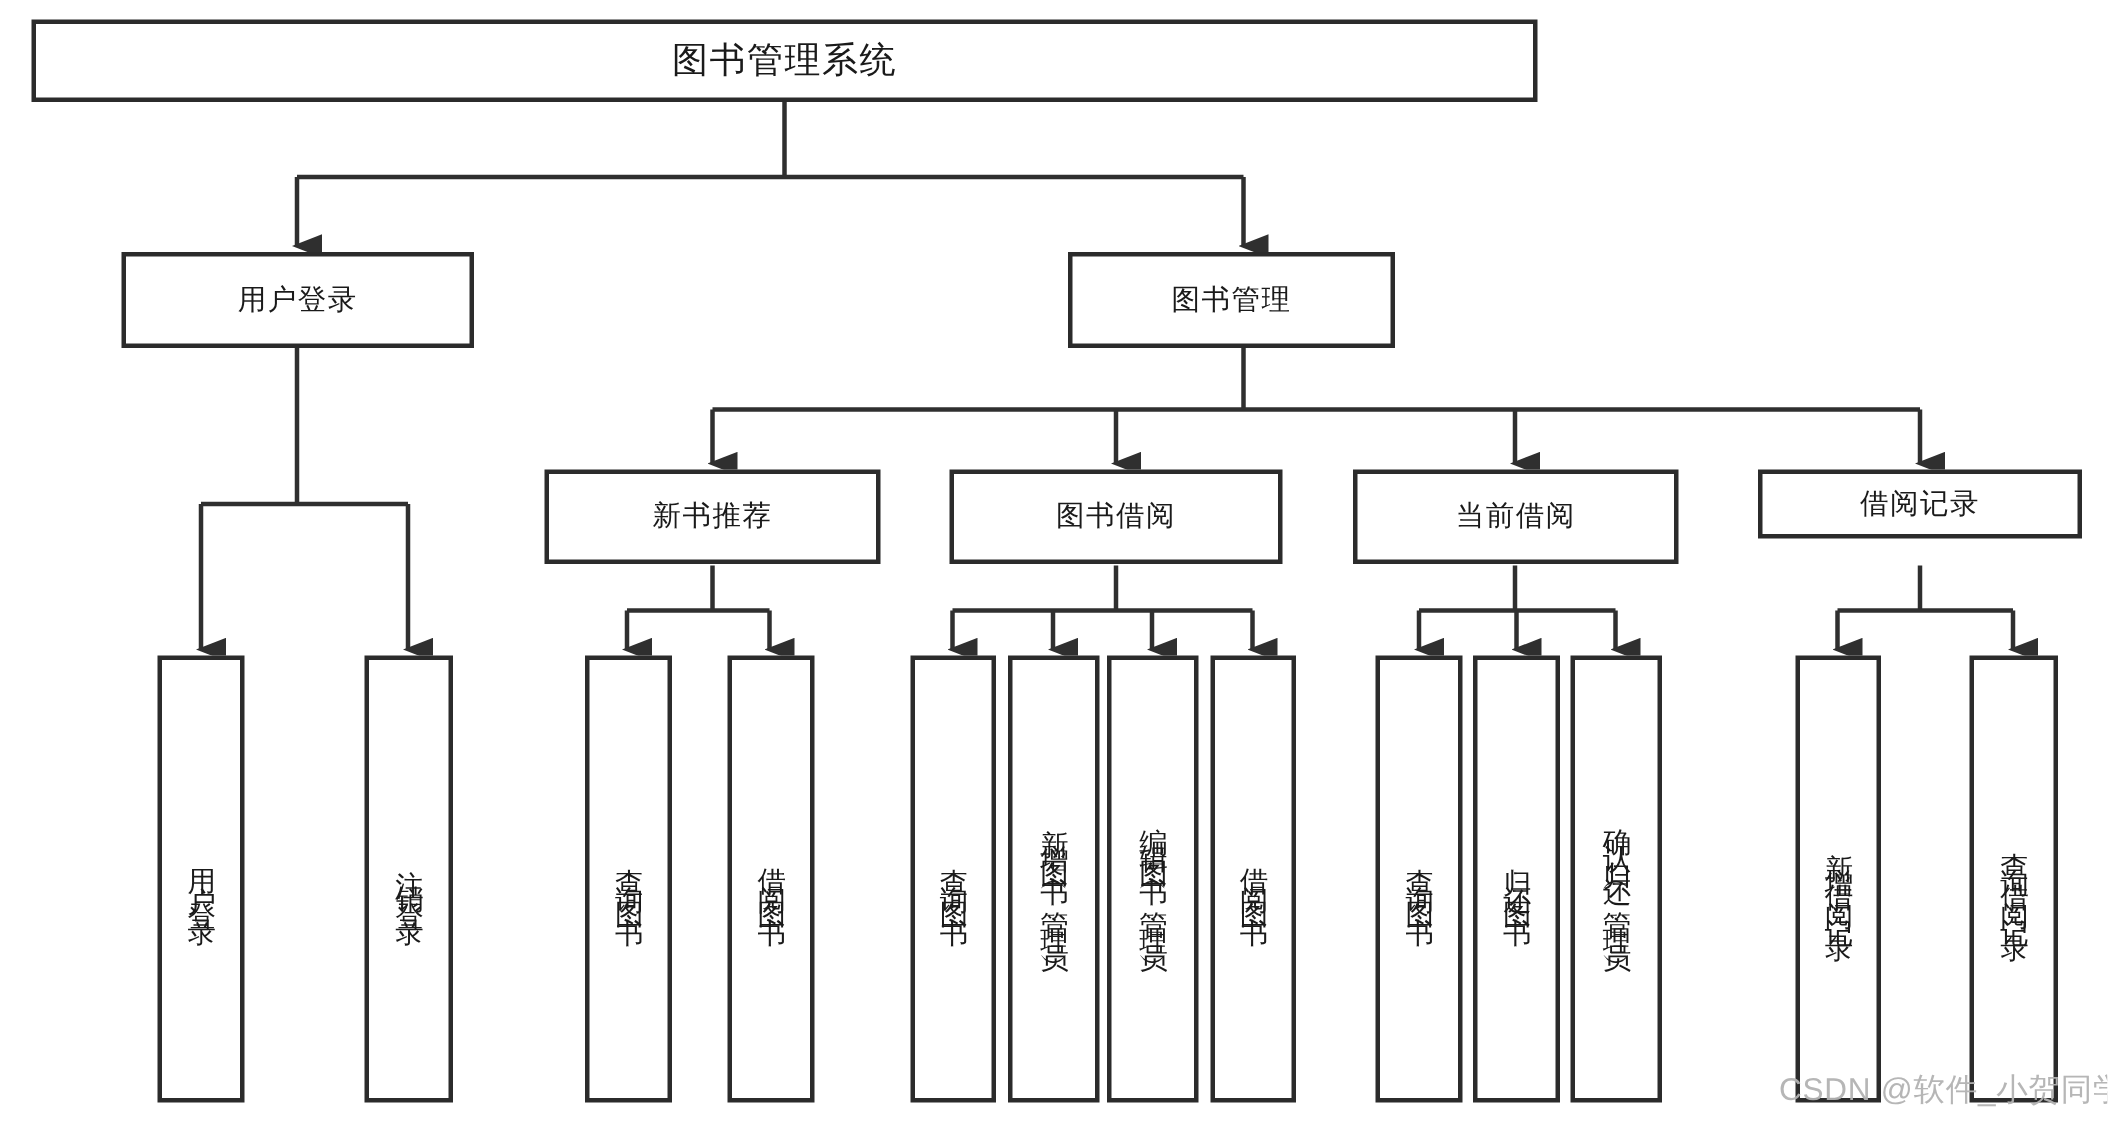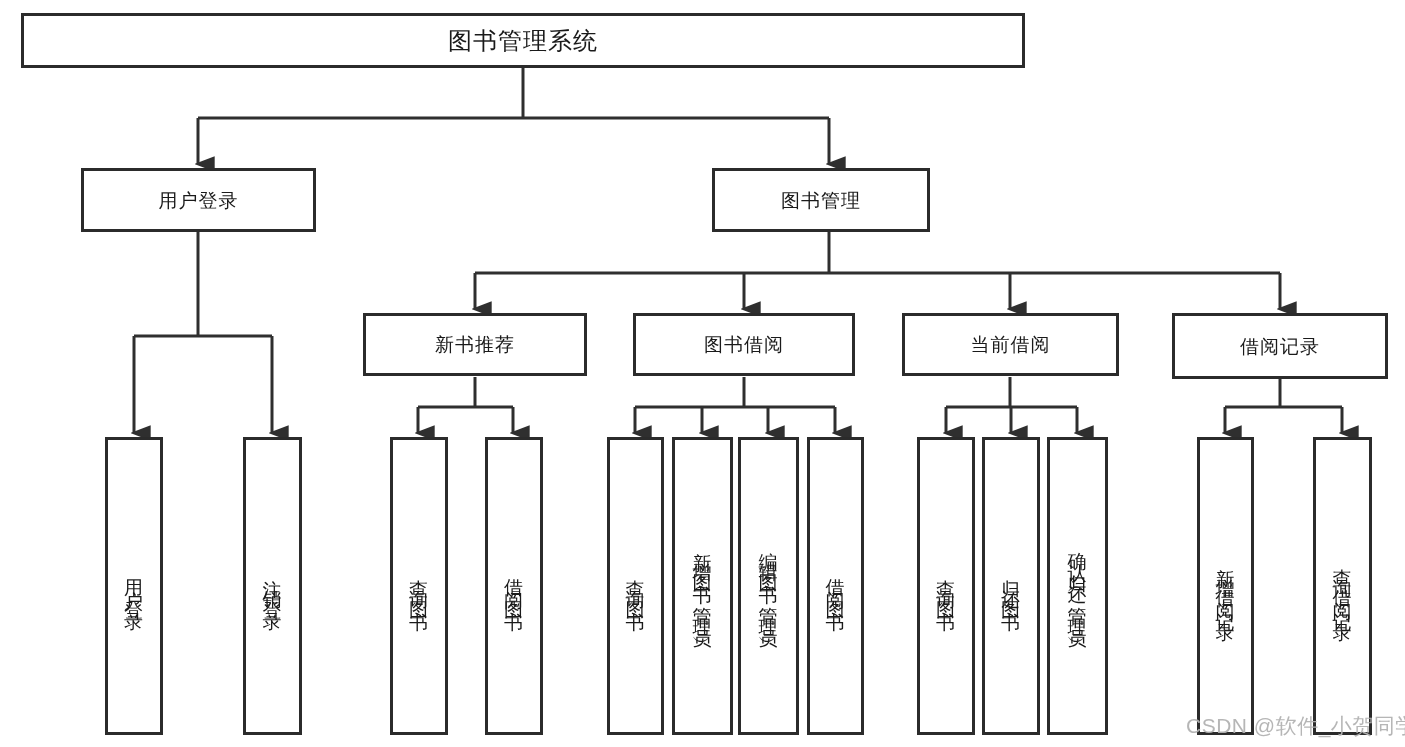--- a/index.html
+++ b/index.html
@@ -116,21 +116,21 @@
   </svg>
 
   <div class="hbox root" style="left:21px; top:13px; width:1004px; height:55px;">图书管理系统</div>
 
   <div class="hbox" style="left:81px; top:168px; width:235px; height:64px;">用户登录</div>
   <div class="hbox" style="left:712px; top:168px; width:218px; height:64px;">图书管理</div>
 
   <div class="hbox" style="left:363px; top:313px; width:224px; height:63px;">新书推荐</div>
   <div class="hbox" style="left:633px; top:313px; width:222px; height:63px;">图书借阅</div>
   <div class="hbox" style="left:902px; top:313px; width:217px; height:63px;">当前借阅</div>
-  <div class="hbox" style="left:1172px; top:313px; width:216px; height:66px;">借阅记录</div>
+  <div class="hbox" style="left:1172px; top:313px; width:216px; height:46px;">借阅记录</div>
 
   <div class="vbox" style="left:105px; width:58px;">用户登录</div>
   <div class="vbox" style="left:243px; width:59px;">注销登录</div>
 
   <div class="vbox" style="left:390px; width:58px;">查询图书</div>
   <div class="vbox" style="left:485px; width:58px;">借阅图书</div>
 
   <div class="vbox" style="left:607px; width:57px;">查询图书</div>
   <div class="vbox" style="left:672px; width:61px;">新增图书（管理员）</div>
   <div class="vbox" style="left:738px; width:61px;">编辑图书（管理员）</div>

